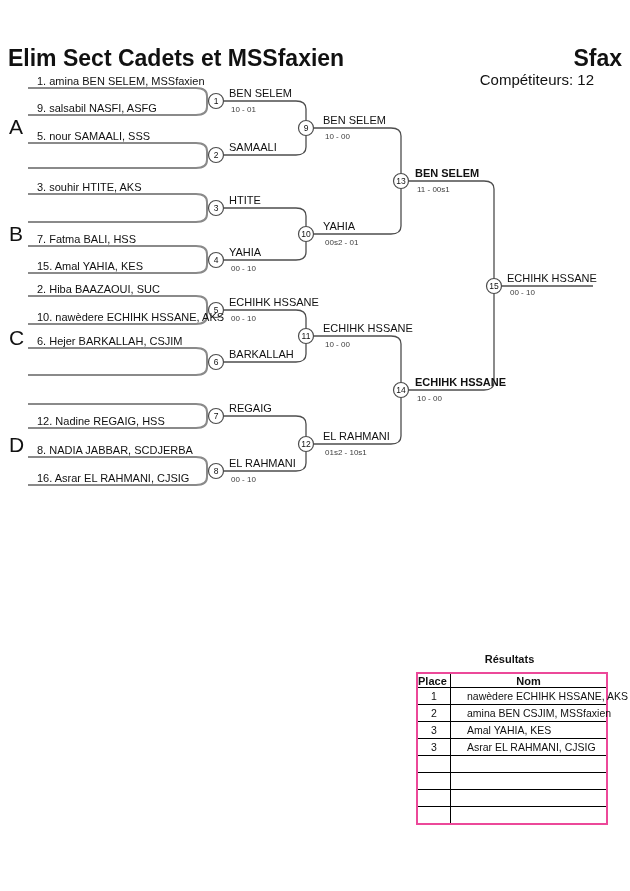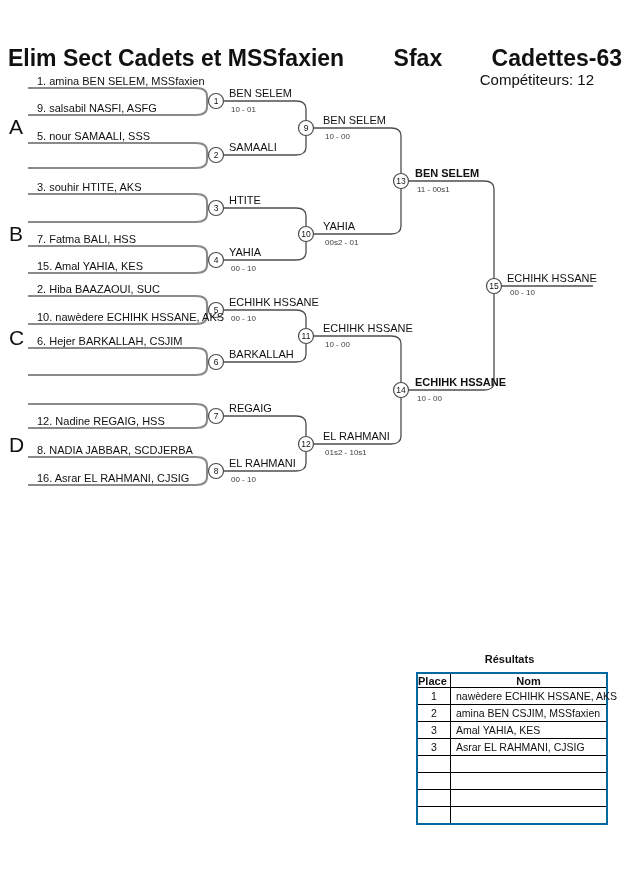--- a/index.html
+++ b/index.html
@@ -16,38 +16,37 @@
   .winner-bold{font-size:11px;font-weight:bold;}
   .score{font-size:8px;fill:#3d3d3d;}
   .circle-num{font-size:8.5px;text-anchor:middle;}
   .group-letter{font-size:21px;}
   .slot{fill:none;stroke:#8a8a8a;stroke-width:2;}
   .conn{fill:none;stroke:#4d4d4d;stroke-width:1.3;}
   .mcircle{fill:#ffffff;stroke:#4d4d4d;stroke-width:1.2;}
   .results-title{position:absolute;left:416px;width:187px;top:653px;text-align:center;
                  font-size:11px;font-weight:bold;}
   table.results{position:absolute;left:416px;top:672px;width:187px;
-                border-collapse:collapse;border:2px solid #0369a1;table-layout:fixed;}
+                border-collapse:collapse;border:2px solid #ec4899;table-layout:fixed;}
   table.results th,table.results td{border:1px solid #000;overflow:visible;}
   table.results th{font-size:11px;font-weight:bold;height:13px;padding:0;}
   th.col-place{width:32px;text-align:left;padding-left:2px;}
   th.col-nom{width:155px;}
   td{height:16px;padding:0;font-size:10.5px;}
   td.place{text-align:center;}
-  td.nom{padding-left:5px;white-space:nowrap;}
+  td.nom{padding-left:16px;white-space:nowrap;}
 </style>
 </head>
 <body>
 
 <div class="page">
 
   <div class="title-row">
     <span>Elim Sect Cadets et MSSfaxien</span>
     <span>Sfax</span>
-    <span>Cadettes-63</span>
   </div>
   <div class="competitors">Compétiteurs: 12</div>
 
   <svg class="bracket" width="630" height="560" viewBox="0 0 630 560">
 
     <text class="group-letter" x="9" y="134">A</text>
     <text class="group-letter" x="9" y="241">B</text>
     <text class="group-letter" x="9" y="345">C</text>
     <text class="group-letter" x="9" y="452">D</text>
 

